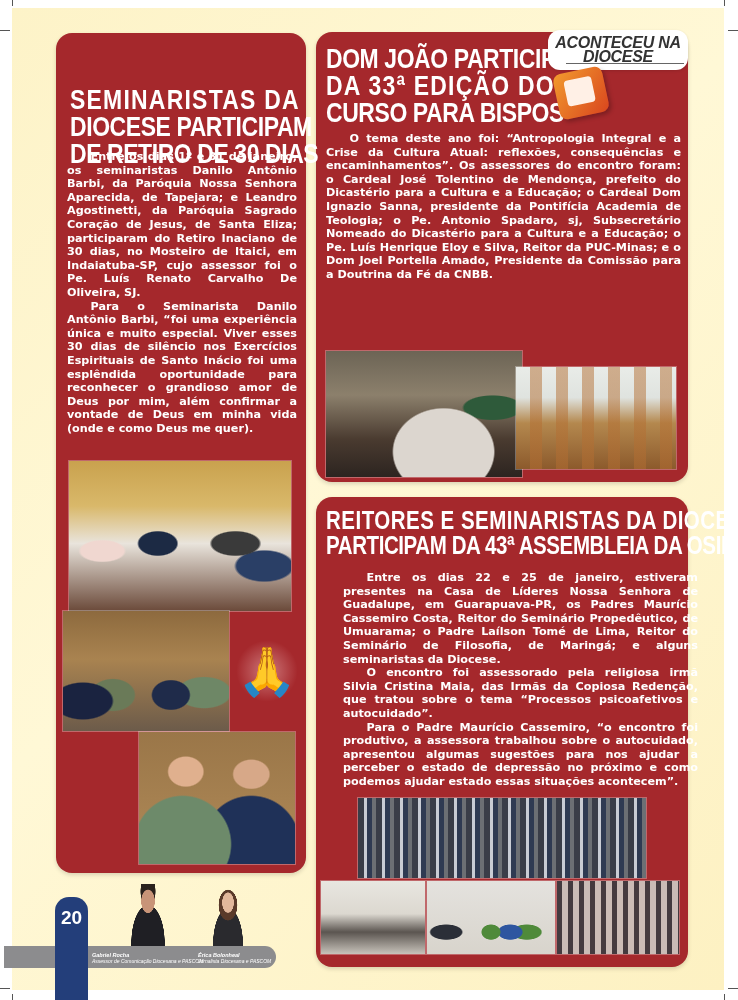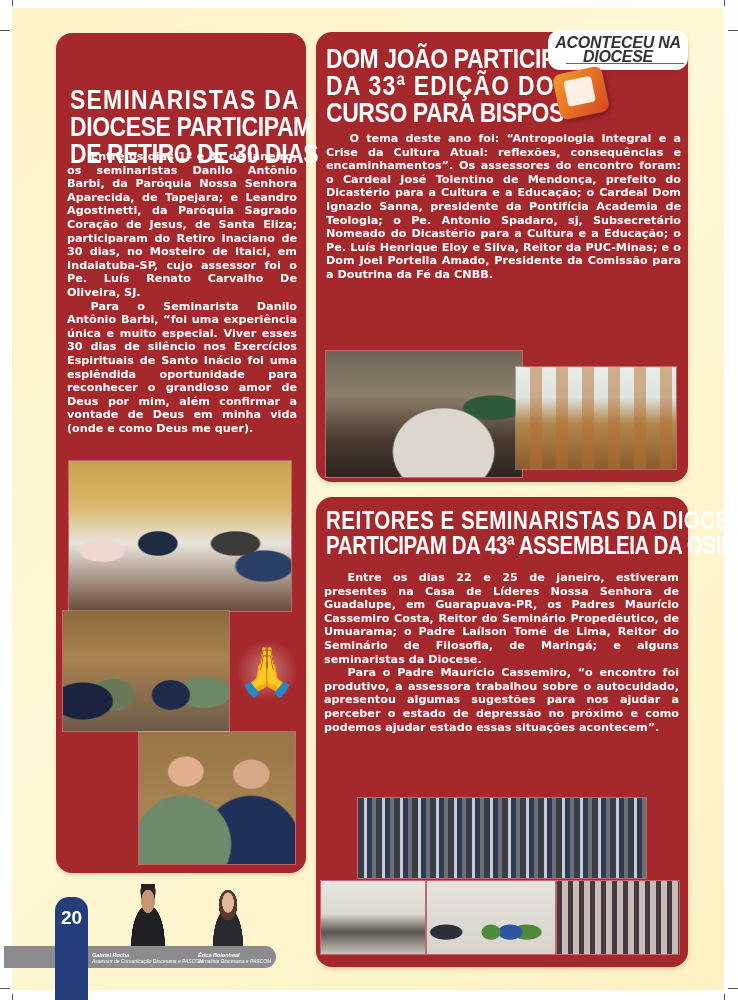--- a/index.html
+++ b/index.html
@@ -130,22 +130,23 @@
   <div class="t1">ACONTECEU NA</div>
   <div class="t2">DIOCESE</div>
   <div class="rule"></div>
 </div>
 
 <div class="panel" style="left:316px;top:497px;width:372px;height:470px;"></div>
 <div style="position:absolute;left:326px;top:508px;z-index:2;">
   <div class="headline" style="font-size:25px;line-height:25px;letter-spacing:0.6px;">REITORES E SEMINARISTAS DA DIOCESE</div>
   <div class="headline" style="font-size:25px;line-height:25px;">PARTICIPAM DA 43ª ASSEMBLEIA DA OSIB</div>
 </div>
-<div class="body-text" style="position:absolute;left:324px;top:571px;width:355px;z-index:2;">
+<div class="body-text" style="position:absolute;left:343px;top:571px;width:355px;z-index:2;">
   <p>Entre os dias 22 e 25 de janeiro, estiveram presentes na Casa de Líderes Nossa Senhora de Guadalupe, em Guarapuava-PR, os Padres Maurício Cassemiro Costa, Reitor do Seminário Propedêutico, de Umuarama; o Padre Laílson Tomé de Lima, Reitor do Seminário de Filosofia, de Maringá; e alguns seminaristas da Diocese.</p>
+  <p>O encontro foi assessorado pela religiosa irmã Silvia Cristina Maia, das Irmãs da Copiosa Redenção, que tratou sobre o tema “Processos psicoafetivos e autocuidado”.</p>
   <p>Para o Padre Maurício Cassemiro, “o encontro foi produtivo, a assessora trabalhou sobre o autocuidado, apresentou algumas sugestões para nos ajudar a perceber o estado de depressão no próximo e como podemos ajudar estado essas situações acontecem”.</p>
 </div>
 <div class="photo" style="left:357px;top:797px;width:290px;height:82px;z-index:2;">
   <div class="ph" style="background:
     repeating-linear-gradient(90deg, #3a3d48 0 6px, #c9ccd4 6px 9px, #2f3a52 9px 14px, #6c6f74 14px 18px),
     #7d8a6e;"></div>
 </div>
 <div class="photo" style="left:320px;top:880px;width:106px;height:75px;z-index:2;">
   <div class="ph" style="background:linear-gradient(180deg,#e8e6e0 0%,#dcd8d0 45%,#5b5550 70%,#c8c3bb 100%);"></div>
 </div>

